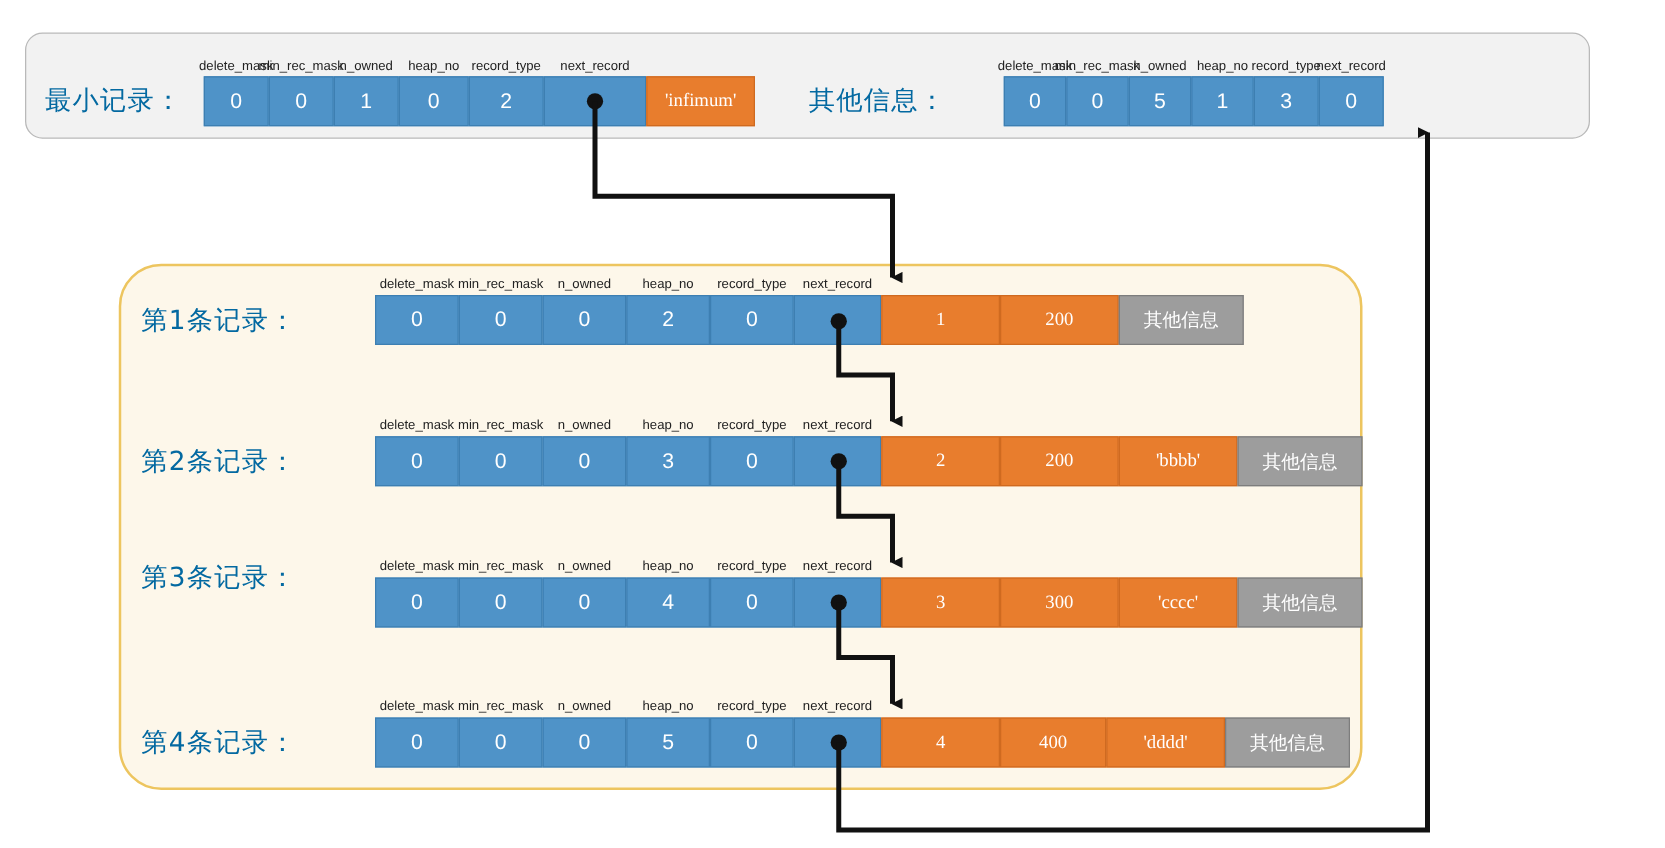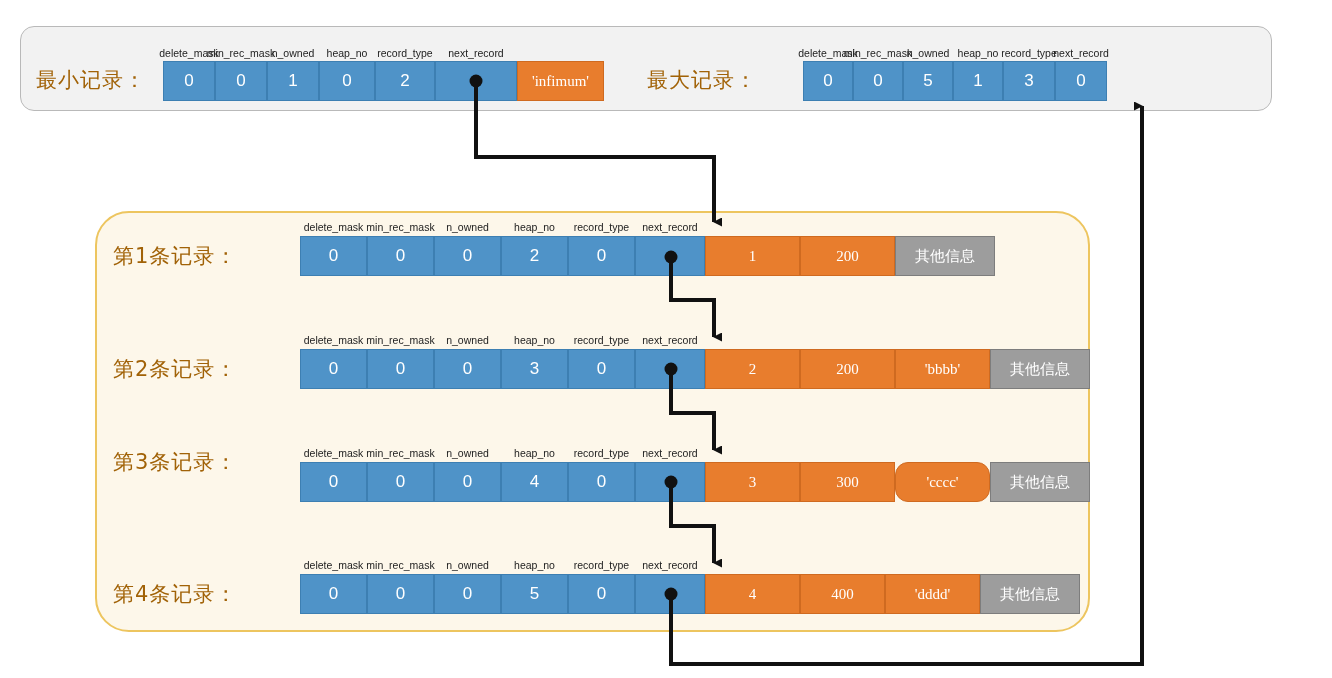--- a/index.html
+++ b/index.html
@@ -20,21 +20,21 @@
   .records-panel{
     position:absolute;left:95px;top:211px;width:995px;height:421px;
     background:#fdf7ea;border:2px solid #edc55f;border-radius:34px;
     box-sizing:border-box;
   }
 
   
   .side-label{
     position:absolute;
     font-family:"DejaVu Sans","Liberation Sans",sans-serif;
-    font-size:21px;color:#a16207;white-space:nowrap;letter-spacing:1px;
+    font-size:21px;color:#0369a1;white-space:nowrap;letter-spacing:1px;
   }
 
   
   .rowtbl{position:absolute;display:flex;align-items:stretch;height:40px;}
   .cell{
     box-sizing:border-box;display:flex;align-items:center;justify-content:center;
     color:#ffffff;font-size:17px;position:relative;
   }
   .cell.blue{background:#4f93c8;border:1px solid #3d7fb2;}
   .cell.orange{background:#e87d2d;border:1px solid #cf6a20;}
@@ -74,21 +74,21 @@
   <div class="rowtbl" id="row-inf" style="left:163px;top:61px;">
       <div class="cell blue" style="width: 52px;">0</div>
       <div class="cell blue" style="width: 52px;">0</div>
       <div class="cell blue" style="width: 52px;">1</div>
       <div class="cell blue" style="width: 56px;">0</div>
       <div class="cell blue" style="width: 60px;">2</div>
       <div class="cell blue" style="width: 82px;"></div>
       <div class="cell orange lit" style="width: 87px;">'infimum'</div>
     </div>
 
-  <div class="side-label" style="left:647px;top:66px;">最大记录：</div>
+  <div class="side-label" style="left:647px;top:66px;">其他信息：</div>
 
   <div class="caps" id="caps-sup" style="left:803px;top:44px;">
       <div class="cap" style="width: 50px;">delete_mask</div>
       <div class="cap" style="width: 50px;">min_rec_mask</div>
       <div class="cap" style="width: 50px;">n_owned</div>
       <div class="cap" style="width: 50px;">heap_no</div>
       <div class="cap" style="width: 52px;">record_type</div>
       <div class="cap" style="width: 52px;">next_record</div>
     </div>
   <div class="rowtbl" id="row-sup" style="left:803px;top:61px;">
@@ -155,21 +155,21 @@
       </div>
       <div class="rowtbl" style="left: 300px; top: 462px; height: 40px;">
         <div class="cell blue" style="width: 67px;">0</div>
         <div class="cell blue" style="width: 67px;">0</div>
         <div class="cell blue" style="width: 67px;">0</div>
         <div class="cell blue" style="width: 67px;">4</div>
         <div class="cell blue" style="width: 67px;">0</div>
         <div class="cell blue" style="width: 70px;"></div>
         <div class="cell orange lit" style="width: 95px;">3</div>
         <div class="cell orange lit" style="width: 95px;">300</div>
-        <div class="cell orange lit" style="width: 95px; border-radius: 13px;">'cccc'</div>
+        <div class="cell orange lit" style="width: 95px;">'cccc'</div>
         <div class="cell gray" style="width: 100px;">其他信息</div>
       </div>
       <div class="side-label" style="left: 113px; top: 580px;">第4条记录：</div>
       <div class="caps" style="left: 300px; top: 556px;">
         <div class="cap" style="width: 67px;">delete_mask</div>
         <div class="cap" style="width: 67px;">min_rec_mask</div>
         <div class="cap" style="width: 67px;">n_owned</div>
         <div class="cap" style="width: 67px;">heap_no</div>
         <div class="cap" style="width: 67px;">record_type</div>
         <div class="cap" style="width: 70px;">next_record</div>

